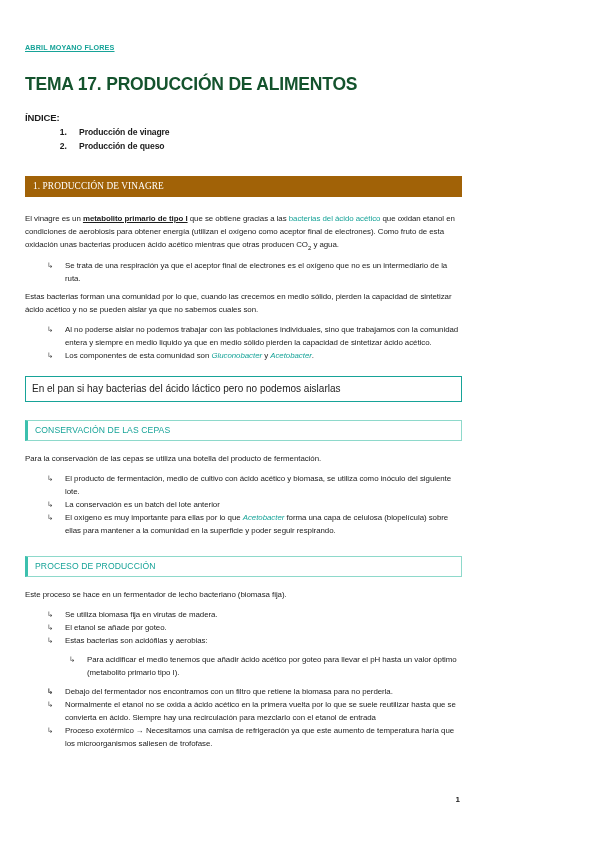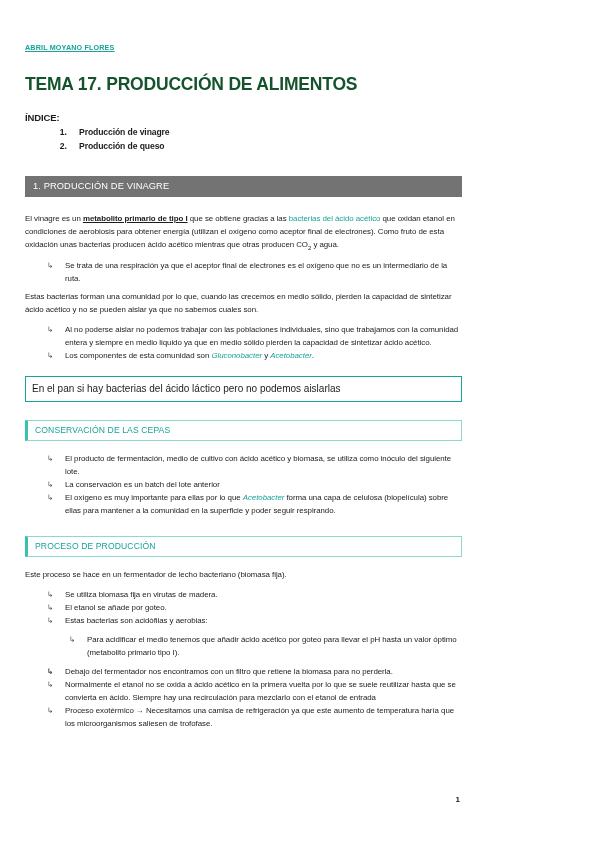--- a/index.html
+++ b/index.html
@@ -49,28 +49,29 @@
     margin: 0 0 0 0;
     padding: 0 0 0 44px;
     font-size: 8.6px;
     font-weight: bold;
     line-height: 1.62;
     letter-spacing: -0.1px;
   }
   ol.index li { padding-left: 10px; }
 
   .banner {
-    background: #737373;
+    background: #a16207;
     color: #ffffff;
     font-size: 9.3px;
     letter-spacing: 0.1px;
     padding: 5px 8px 6px 8px;
     margin: 22px 0 16px 0;
     width: 100%;
     box-sizing: border-box;
+    font-family: Liberation Serif, serif;
   }
   .subhead {
     border: 1px solid #8ed9cb;
     border-left: 3px solid #3cc0ae;
     color: #17a398;
     font-size: 8.6px;
     letter-spacing: 0.1px;
     padding: 4px 7px 5px 7px;
     margin: 18px 0 12px 0;
     width: 100%;
@@ -153,20 +154,21 @@
 
   <ul class="bullets">
     <li><span class="marker">↳</span><span>Al no poderse aislar no podemos trabajar con las poblaciones individuales, sino que trabajamos con la comunidad entera y siempre en medio liquido ya que en medio sólido pierden la capacidad de sintetizar ácido acético.</span></li>
     <li><span class="marker">↳</span><span>Los componentes de esta comunidad son </span><span class="teal-i">Gluconobacter</span><span> y </span><span class="teal-i">Acetobacter</span><span>.</span></li>
   </ul>
 
   <div class="callout">En el pan si hay bacterias del ácido láctico pero no podemos aislarlas</div>
 
   <div class="subhead">CONSERVACIÓN DE LAS CEPAS</div>
 
+  <p class="body">Para la conservación de las cepas se utiliza una botella del producto de fermentación.</p>
 
   <ul class="bullets">
     <li><span class="marker">↳</span><span>El producto de fermentación, medio de cultivo con ácido acético y biomasa, se utiliza como inóculo del siguiente lote.</span></li>
     <li><span class="marker">↳</span><span>La conservación es un batch del lote anterior</span></li>
     <li><span class="marker">↳</span><span>El oxígeno es muy importante para ellas por lo que </span><span class="teal-i">Acetobacter</span><span> forma una capa de celulosa (biopelícula) sobre ellas para mantener a la comunidad en la superficie y poder seguir respirando.</span></li>
   </ul>
 
   <div class="subhead">PROCESO DE PRODUCCIÓN</div>
 
   <p class="body">Este proceso se hace en un fermentador de lecho bacteriano (biomasa fija).</p>

